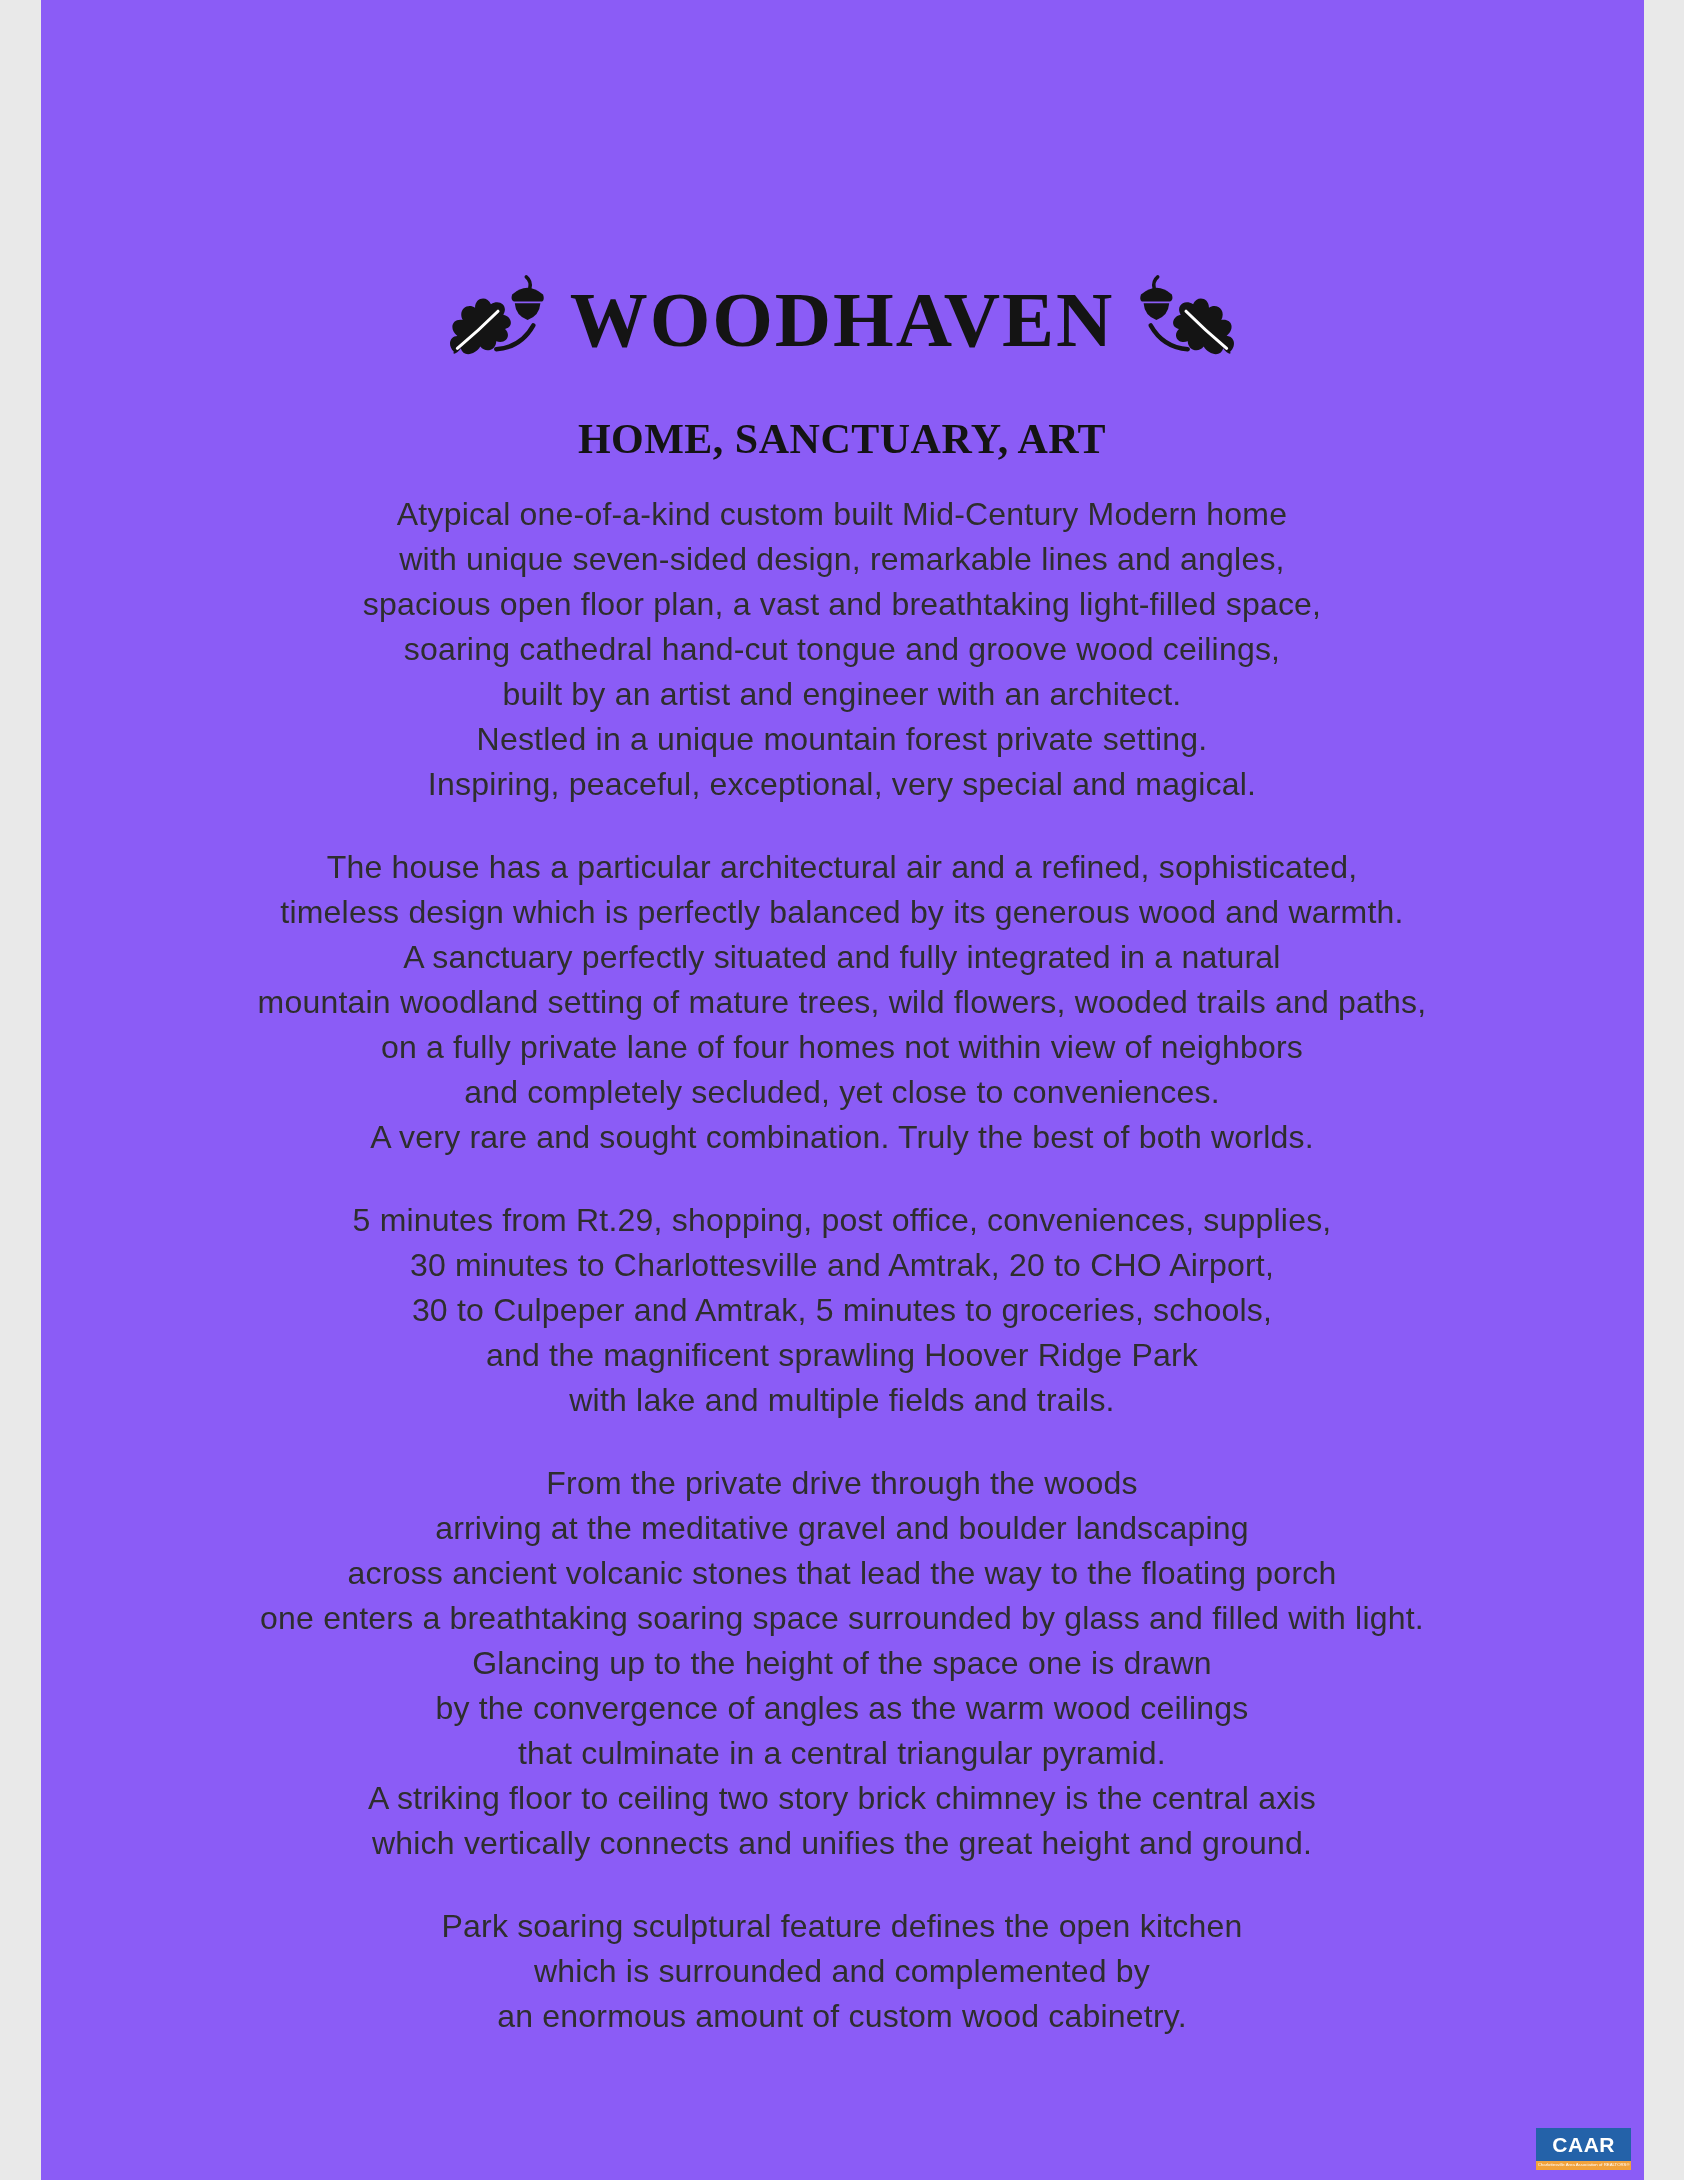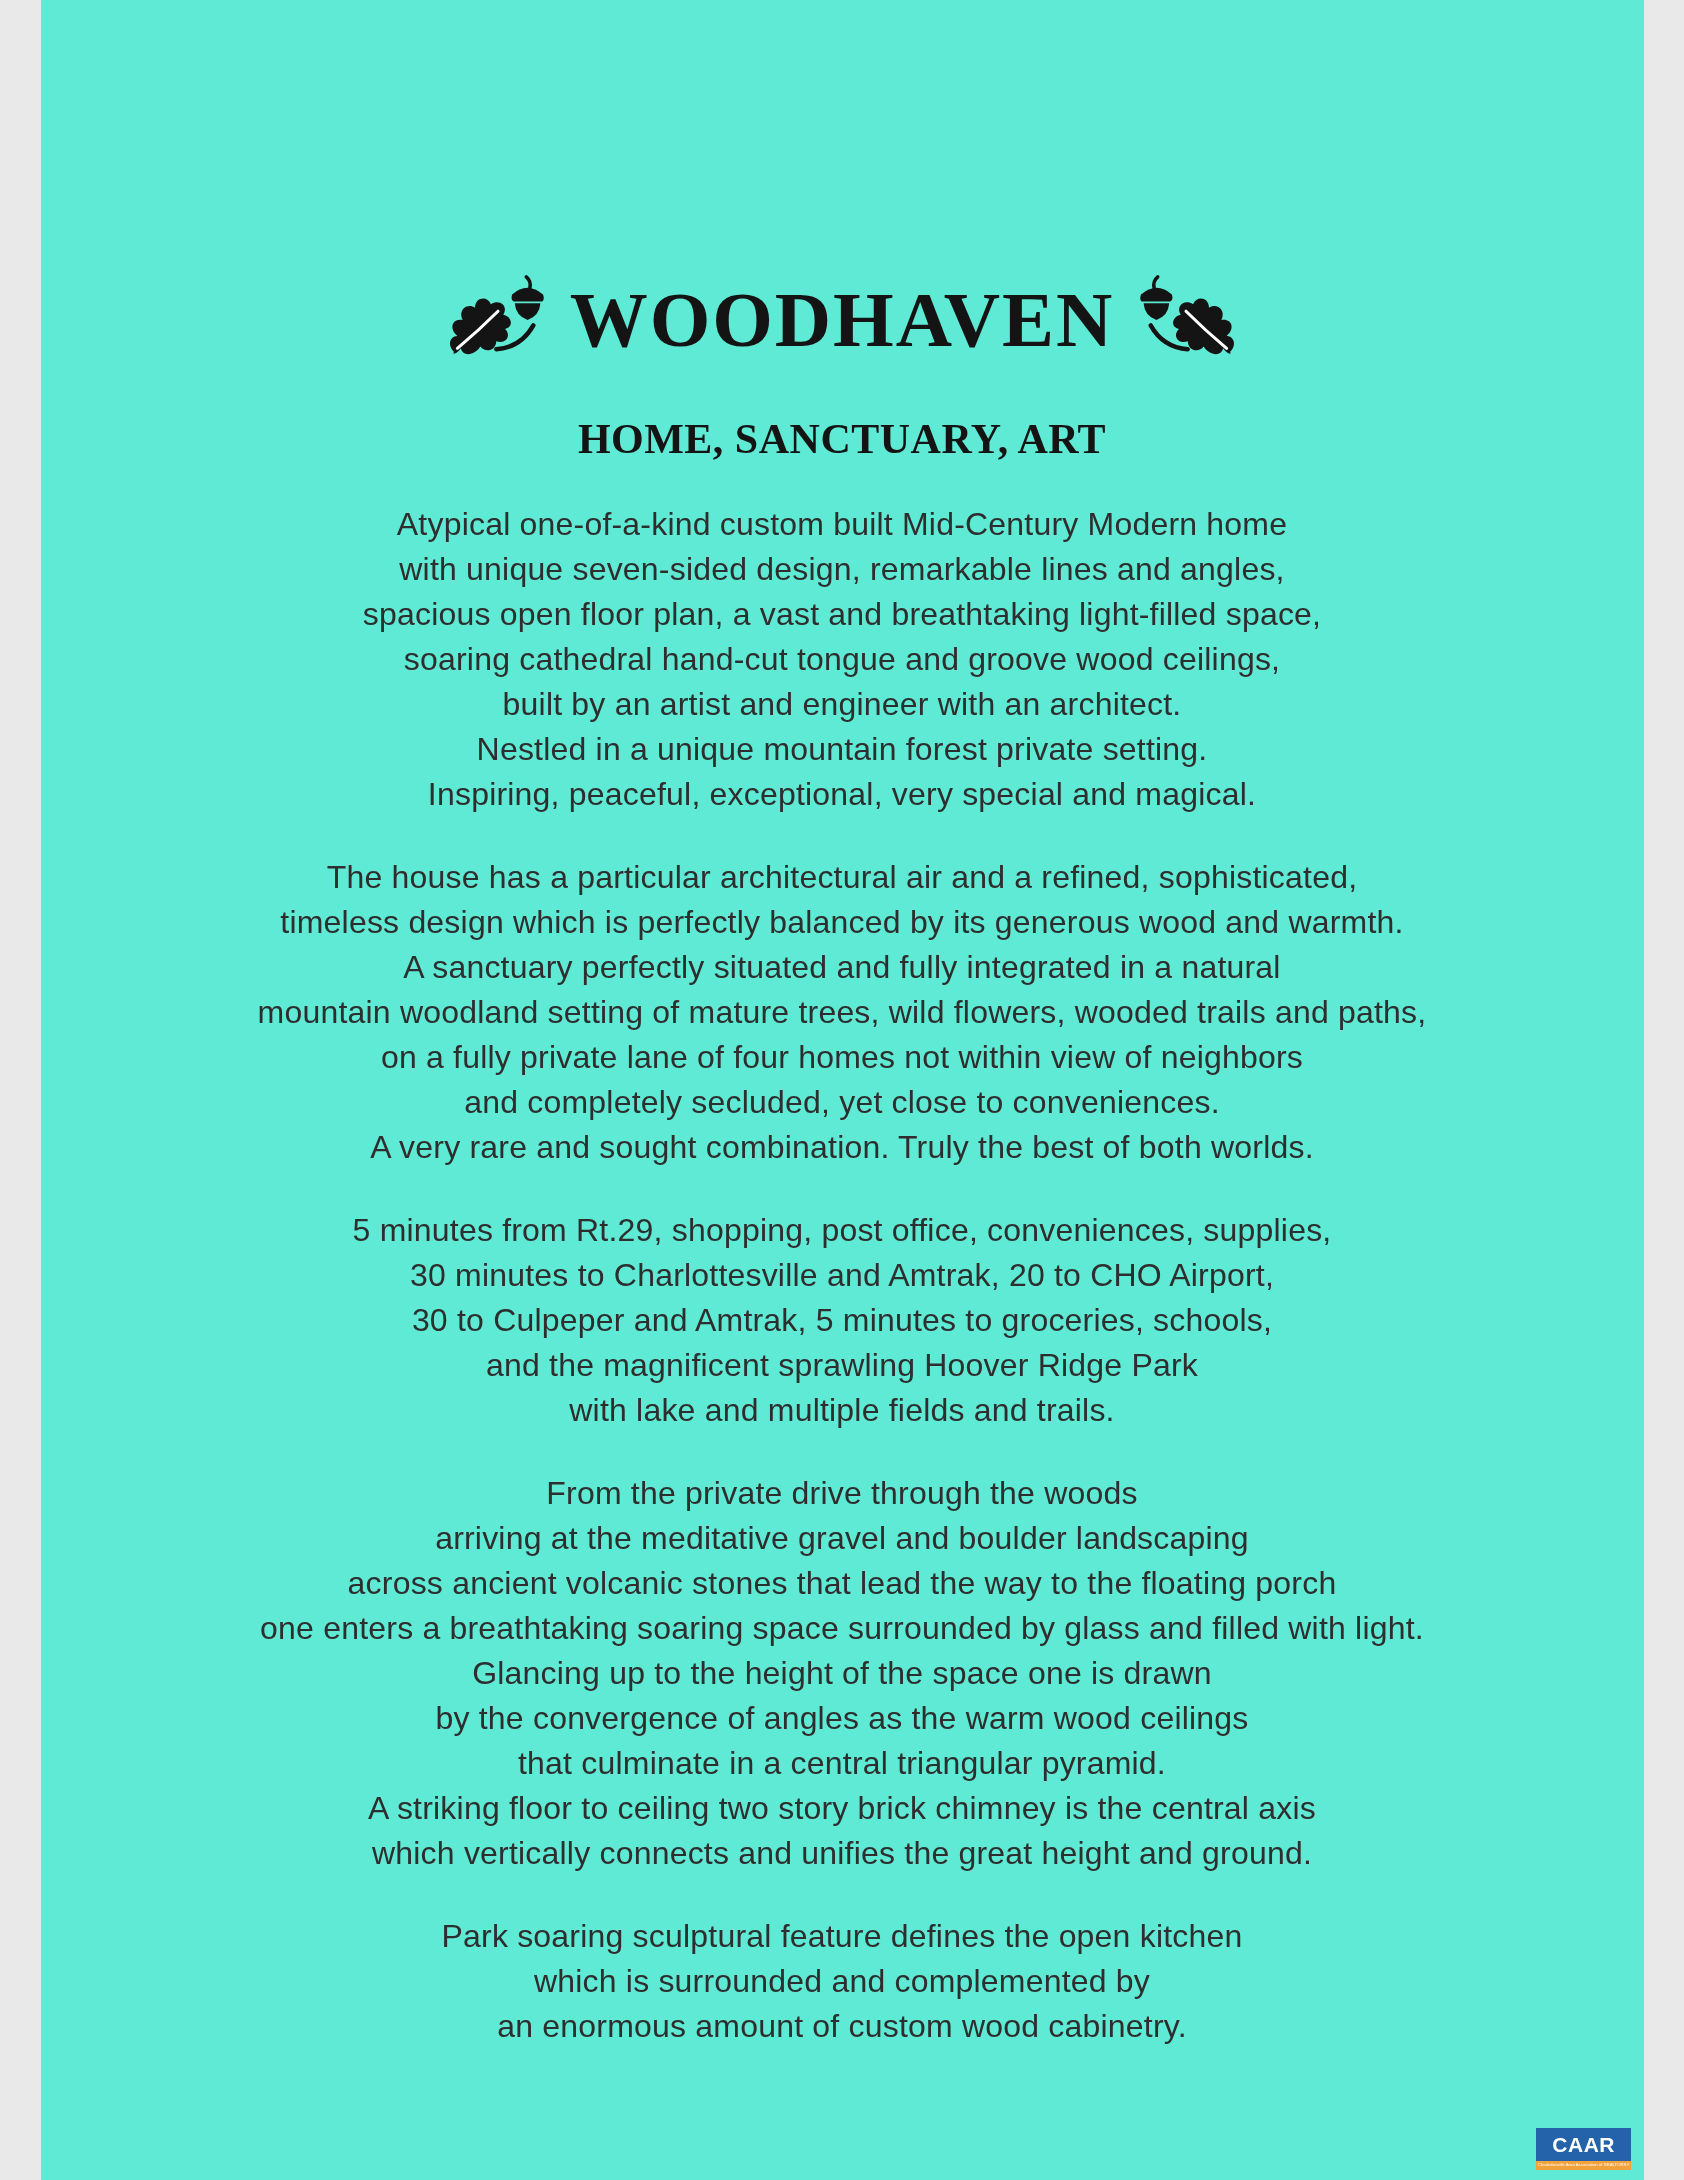--- a/index.html
+++ b/index.html
@@ -1,21 +1,21 @@
 <!DOCTYPE html>
 <html style="font-size:15px"><head>
 <meta charset="utf-8">
 <style>
   html, body { margin: 0; padding: 0; background: #e9e9e9; }
   .page {
     position: relative;
     width: 1603px;
     height: 2180px;
     margin: 0 auto;
-    background: #5eead4;
+    background: #8b5cf6;
     overflow: hidden;
     font-family: "Liberation Sans", "DejaVu Sans", sans-serif;
   }
   .content {
     padding-top: 229px;
     text-align: center;
   }
   .masthead-row {
     display: flex;
     align-items: center;
@@ -38,21 +38,21 @@
     font-family: "Liberation Serif", "DejaVu Serif", serif;
     font-weight: 700;
     font-size: 42px;
     letter-spacing: 0.5px;
     color: #141414;
     margin-top: 3.8px;
     line-height: 1.15;
     text-align: center;
   }
   .body-copy {
-    margin-top: 38px;
+    margin-top: 28px;
   }
   .para {
     font-size: 32px;
     line-height: 45px;
     font-weight: 300;
     color: #2e2e2e;
     white-space: pre-line;
     margin: 0;
     letter-spacing: 0.2px;
   }

